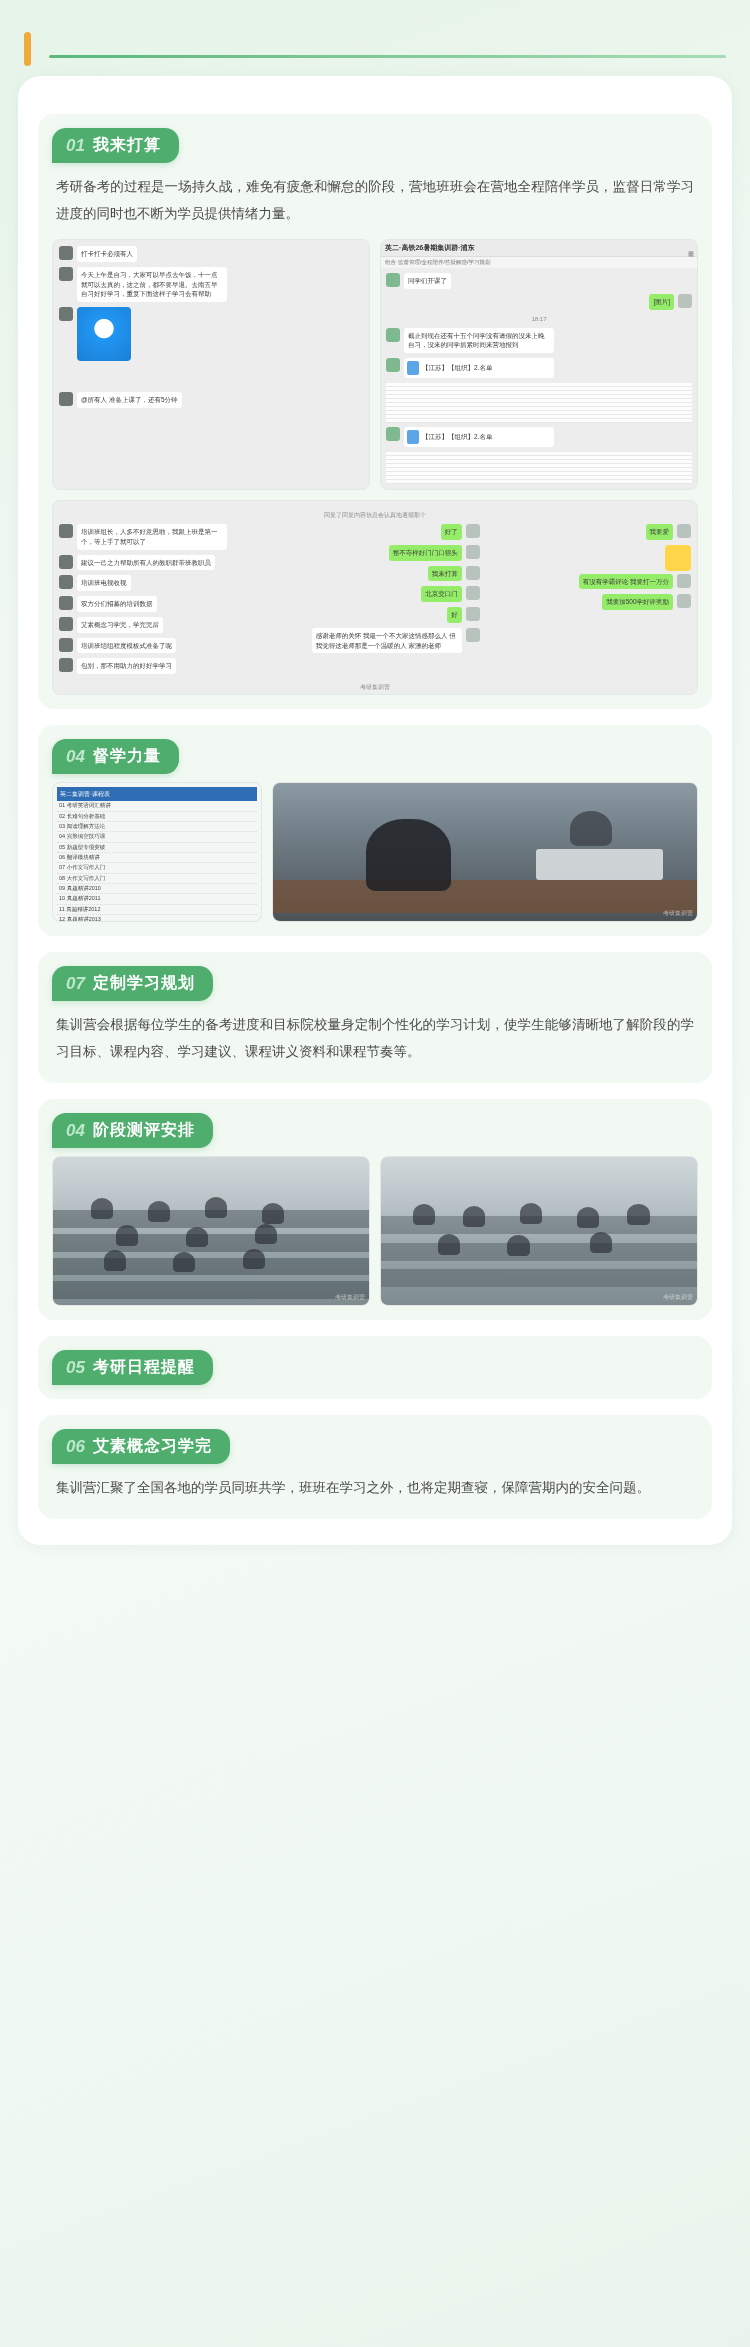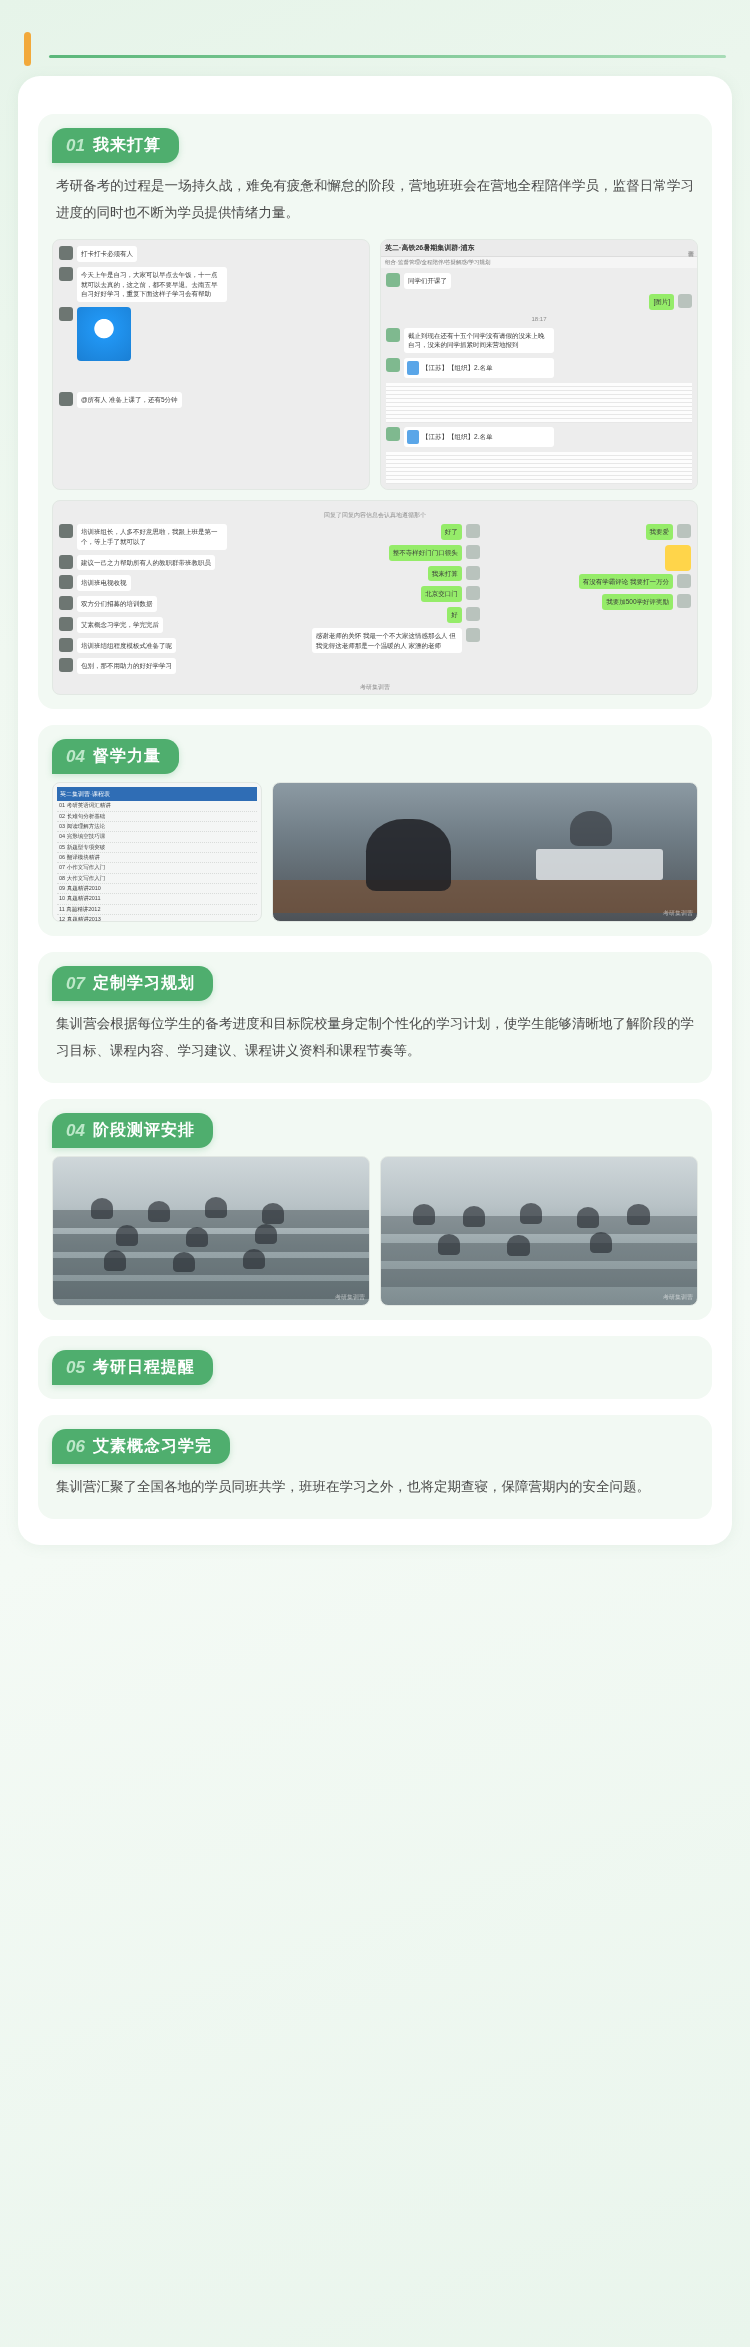--- a/index.html
+++ b/index.html
@@ -80,21 +80,20 @@
     font-size: 16px;
     font-weight: bold;
     letter-spacing: 1px;
   }
   .sec-body {
     font-size: 13.5px;
     line-height: 2.0;
     color: #4a4a4a;
     padding: 10px 18px 4px 18px;
     text-align: justify;
-    font-family: Liberation Mono, monospace;
   }
   
   .img-wrap { padding: 8px 14px 0 14px; }
   .img-row { display: flex; gap: 10px; }
   .shot {
     border-radius: 8px;
     overflow: hidden;
     position: relative;
     background: #dfe6e2;
     border: 1px solid #e2e8e3;

